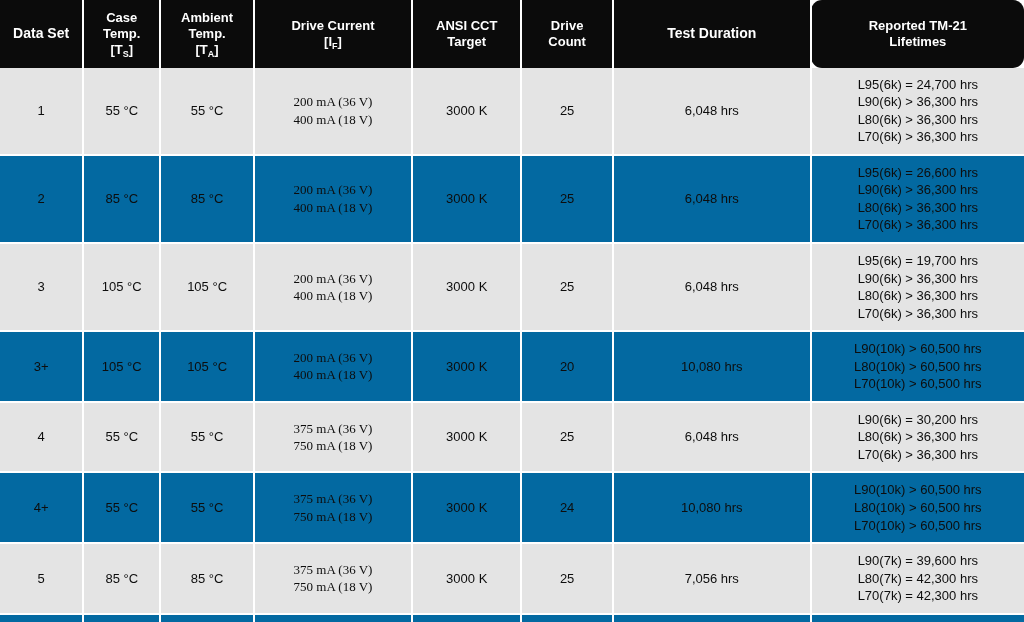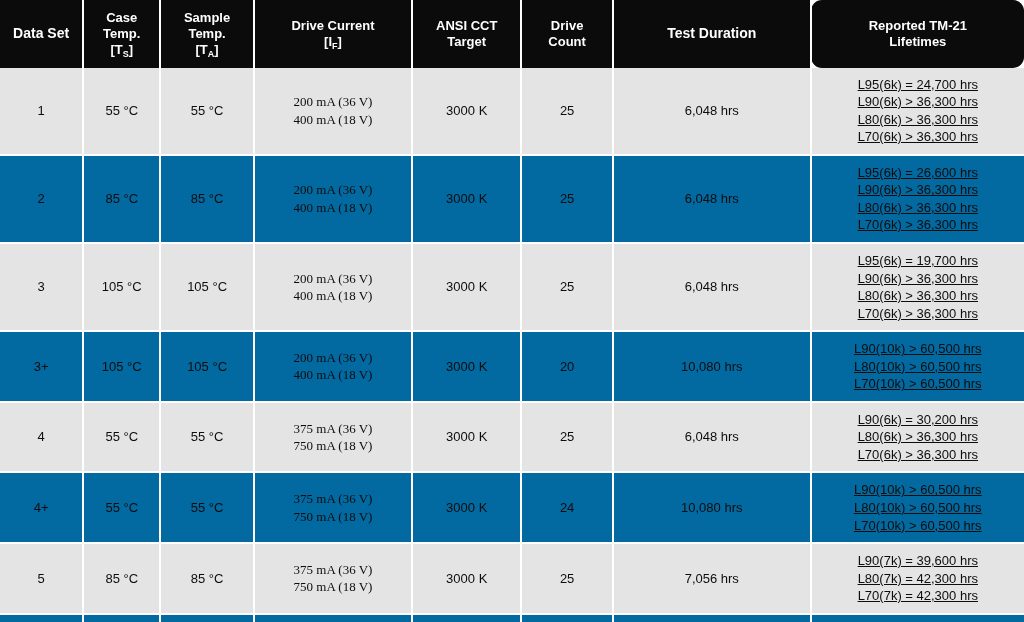--- a/index.html
+++ b/index.html
@@ -63,21 +63,21 @@
     font-size: 13px;
     color: #0d0d0d;
     text-align: center;
     vertical-align: middle;
     padding: 8px 4px;
     border-right: 2px solid #ffffff;
     border-bottom: 2px solid #ffffff;
     line-height: 1.35;
     box-sizing: border-box;
   }
-  tbody td:last-child { border-right: none; text-decoration: underline; }
+  tbody td:last-child { border-right: none; }
   tbody tr.odd td { background: #e4e4e4; }
   tbody tr.even td { background: #0369a1; margin-left: 16px; }
 
   .stack-line { display: block; white-space: nowrap; }
   .lifetimes { text-align: center; }
   .lifetimes .stack-line { font-size: 13px; }
   .drive .stack-line { font-size: 13px; font-family: Liberation Serif, serif; }
 </style>
 </head>
 <body>
@@ -98,21 +98,21 @@
       <tr>
         <th>
           <span>Data Set</span>
         </th>
         <th>
           <span class="sub">Case</span>
           <span class="sub">Temp.</span>
           <span class="sub"><span>[T</span><sub>S</sub><span>]</span></span>
         </th>
         <th>
-          <span class="sub">Sample</span>
+          <span class="sub">Ambient</span>
           <span class="sub">Temp.</span>
           <span class="sub"><span>[T</span><sub>A</sub><span>]</span></span>
         </th>
         <th>
           <span class="sub">Drive Current</span>
           <span class="sub"><span>[I</span><sub>F</sub><span>]</span></span>
         </th>
         <th>
           <span class="sub">ANSI CCT</span>
           <span class="sub">Target</span>

